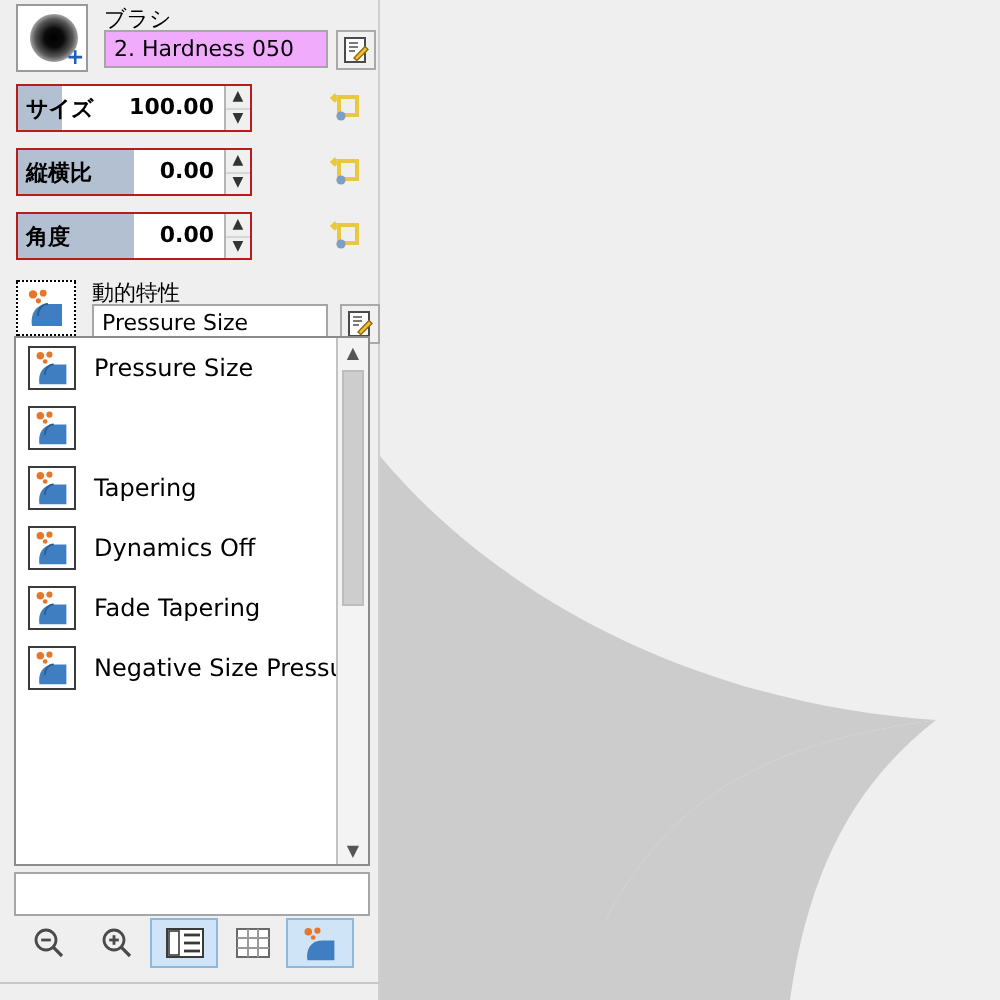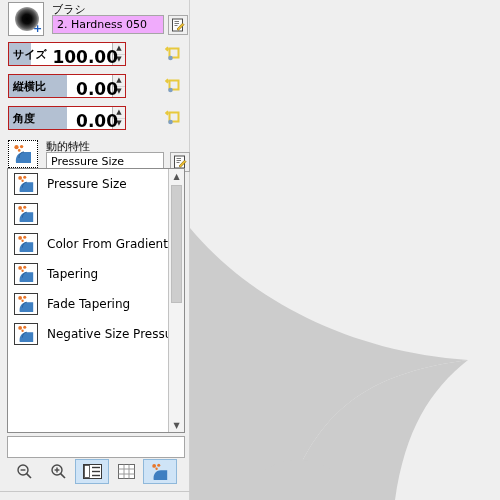--- a/index.html
+++ b/index.html
@@ -30,21 +30,21 @@
   .brush-lbl{position:absolute;left:44px;top:0px;font-size:11px;color:#000;font-family:Liberation Mono, monospace;}
   .brush-input{position:absolute;left:44px;top:13px;width:112px;height:19px;background:#f0abfc;
      border:1px solid #a6a6a6;box-sizing:border-box;padding:2px 4px;font-size:11px;color:#000;}
   .icon-btn{position:absolute;width:20px;height:20px;background:#f0f0f0;border:1px solid #a9a9a9;
      box-sizing:border-box;display:flex;align-items:center;justify-content:center;}
 
   
   .srow{position:absolute;left:8px;width:118px;height:24px;border:1px solid #b91c1c;box-sizing:border-box;background:#fff;font-weight:bold;}
   .srow .fill{position:absolute;left:0;top:0;height:100%;background:#b3c0d2;}
   .srow .name{position:absolute;left:4px;top:4px;font-size:11px;color:#000;z-index:3;}
-  .srow .val{position:absolute;right:7px;top:4px;font-size:17px;color:#000;z-index:3;}
+  .srow .val{position:absolute;right:18px;top:4px;font-size:11px;color:#000;z-index:3;}
   .spin{position:absolute;right:0;top:0;width:13px;height:100%;background:#f0f0f0;border-left:1px solid #b5b5b5;
         box-sizing:border-box;display:flex;flex-direction:column;}
   .spin div{flex:1;display:flex;align-items:center;justify-content:center;font-size:7px;color:#333;line-height:1;}
   .spin .dv{border-top:1px solid #d5d5d5;}
   .reset-btn{position:absolute;left:163px;width:20px;height:20px;display:flex;align-items:center;justify-content:center;}
 
   
   .dyn-row{position:absolute;left:8px;top:140px;width:176px;height:32px;}
   .dyn-thumb{position:relative;width:30px;height:28px;background:#fff;border:1px dotted #000;box-sizing:border-box;
      display:flex;align-items:center;justify-content:center;}
@@ -213,33 +213,33 @@
           <div class="item">
             <div class="ic">
               <svg width="20" height="18" viewBox="0 0 22 20">
                 <path d="M4 19 C3 13, 6 8, 12 8 L19 8 L19 19 Z" fill="#3f7fc1"></path>
                 <path d="M12 8 C9 8, 7 10.5, 7 14" stroke="#2a5f96" stroke-width="1" fill="none"></path>
                 <circle cx="4.5" cy="3.2" r="2.1" fill="#e8762a"></circle>
                 <circle cx="9.6" cy="2.6" r="1.7" fill="#e8762a"></circle>
                 <circle cx="7.2" cy="6.4" r="1.3" fill="#e8762a"></circle>
               </svg>
             </div>
-            <div class="tx">Color From Gradient</div>
-          </div>
-          <div class="item">
-            <div class="ic">
-              <svg width="20" height="18" viewBox="0 0 22 20">
-                <path d="M4 19 C3 13, 6 8, 12 8 L19 8 L19 19 Z" fill="#3f7fc1"></path>
-                <path d="M12 8 C9 8, 7 10.5, 7 14" stroke="#2a5f96" stroke-width="1" fill="none"></path>
-                <circle cx="4.5" cy="3.2" r="2.1" fill="#e8762a"></circle>
-                <circle cx="9.6" cy="2.6" r="1.7" fill="#e8762a"></circle>
-                <circle cx="7.2" cy="6.4" r="1.3" fill="#e8762a"></circle>
-              </svg>
-            </div>
             <div class="tx">Tapering</div>
+          </div>
+          <div class="item">
+            <div class="ic">
+              <svg width="20" height="18" viewBox="0 0 22 20">
+                <path d="M4 19 C3 13, 6 8, 12 8 L19 8 L19 19 Z" fill="#3f7fc1"></path>
+                <path d="M12 8 C9 8, 7 10.5, 7 14" stroke="#2a5f96" stroke-width="1" fill="none"></path>
+                <circle cx="4.5" cy="3.2" r="2.1" fill="#e8762a"></circle>
+                <circle cx="9.6" cy="2.6" r="1.7" fill="#e8762a"></circle>
+                <circle cx="7.2" cy="6.4" r="1.3" fill="#e8762a"></circle>
+              </svg>
+            </div>
+            <div class="tx">Dynamics Off</div>
           </div>
           <div class="item">
             <div class="ic">
               <svg width="20" height="18" viewBox="0 0 22 20">
                 <path d="M4 19 C3 13, 6 8, 12 8 L19 8 L19 19 Z" fill="#3f7fc1"></path>
                 <path d="M12 8 C9 8, 7 10.5, 7 14" stroke="#2a5f96" stroke-width="1" fill="none"></path>
                 <circle cx="4.5" cy="3.2" r="2.1" fill="#e8762a"></circle>
                 <circle cx="9.6" cy="2.6" r="1.7" fill="#e8762a"></circle>
                 <circle cx="7.2" cy="6.4" r="1.3" fill="#e8762a"></circle>
               </svg>

